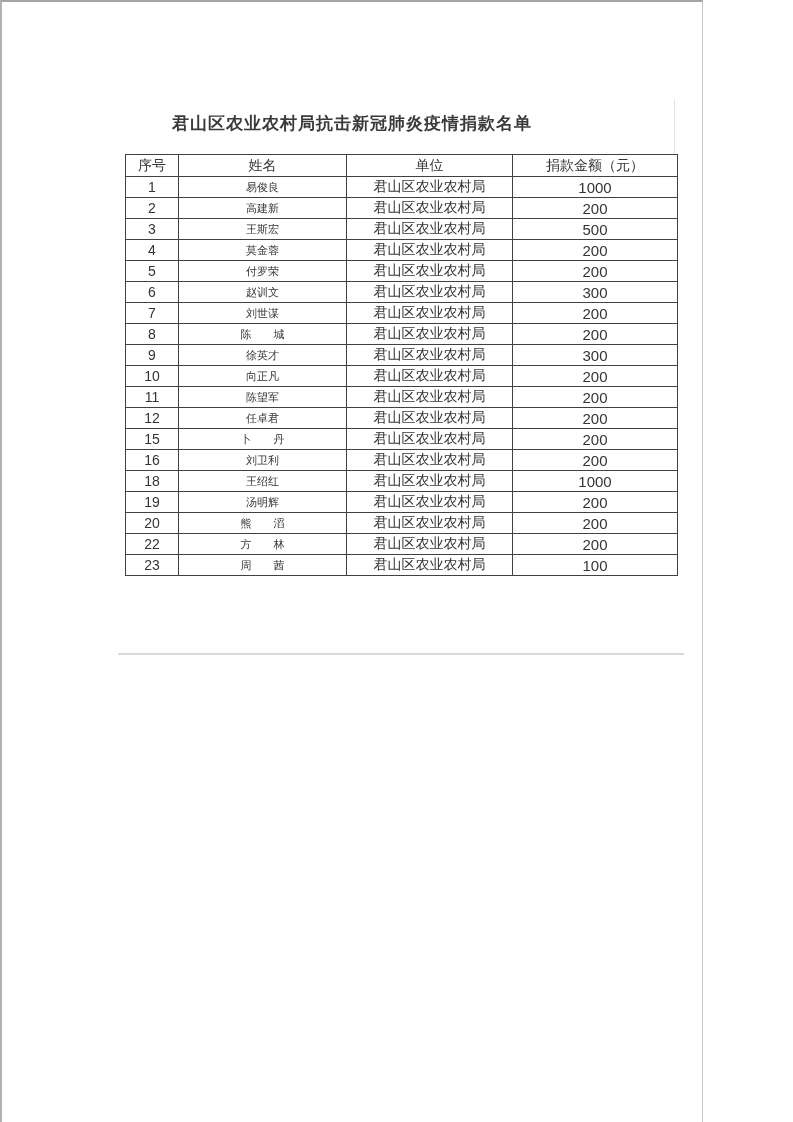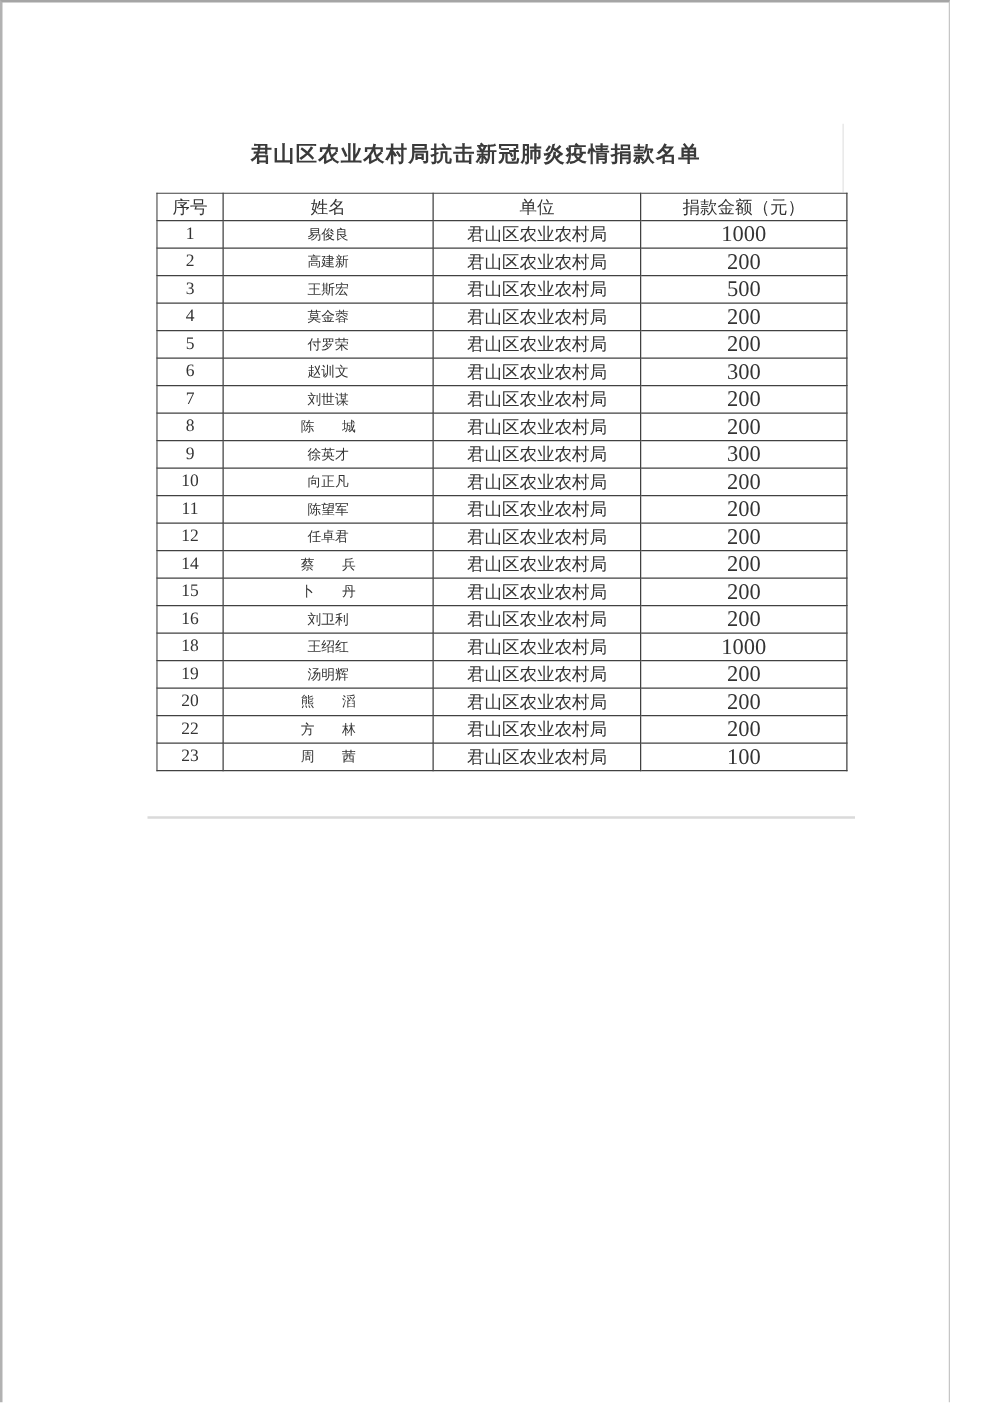--- a/index.html
+++ b/index.html
@@ -2,28 +2,28 @@
 <html><head>
 <meta charset="utf-8">
 <style>
   html, body {
     margin: 0;
     padding: 0;
     background: #ffffff;
   }
   .page {
     position: relative;
-    width: 760px;
+    width: 703px;
     height: 1122px;
     background: #ffffff;
     box-sizing: border-box;
     border-top: 2px solid #a5a5a5;
     border-left: 2px solid #b2b2b2;
     border-right: 1px solid #c6c6c6;
-    font-family: Liberation Serif, serif;
+    font-family: Liberation Sans, sans-serif;
     overflow: hidden;
   }
   .doc-title {
     position: absolute;
     top: 110px;
     left: 0;
     width: 100%;
     text-align: center;
     font-size: 17px;
     font-weight: 600;
@@ -67,21 +67,21 @@
     height: 21px;
     font-size: 14px;
     font-weight: normal;
   }
   table.donation td {
     height: 20px;
   }
   td.cell-seq    { font-size: 14px; }
   td.cell-name   { font-size: 11px; }
   td.cell-unit   { font-size: 14px; }
-  td.cell-amount { font-size: 18px; }
+  td.cell-amount { font-size: 15px; }
   
   .clip-edge {
     position: absolute;
     left: 116px;
     top: 651px;
     width: 566px;
     height: 2px;
     background: #dadada;
   }
 </style>
@@ -177,26 +177,20 @@
             <td class="cell-unit">君山区农业农村局</td>
             <td class="cell-amount">200</td>
           </tr>
           <tr>
             <td class="cell-seq">12</td>
             <td class="cell-name">任卓君</td>
             <td class="cell-unit">君山区农业农村局</td>
             <td class="cell-amount">200</td>
           </tr>
           <tr>
-            <td class="cell-seq">14</td>
-            <td class="cell-name">蔡　　兵</td>
-            <td class="cell-unit">君山区农业农村局</td>
-            <td class="cell-amount">200</td>
-          </tr>
-          <tr>
             <td class="cell-seq">15</td>
             <td class="cell-name">卜　　丹</td>
             <td class="cell-unit">君山区农业农村局</td>
             <td class="cell-amount">200</td>
           </tr>
           <tr>
             <td class="cell-seq">16</td>
             <td class="cell-name">刘卫利</td>
             <td class="cell-unit">君山区农业农村局</td>
             <td class="cell-amount">200</td>

